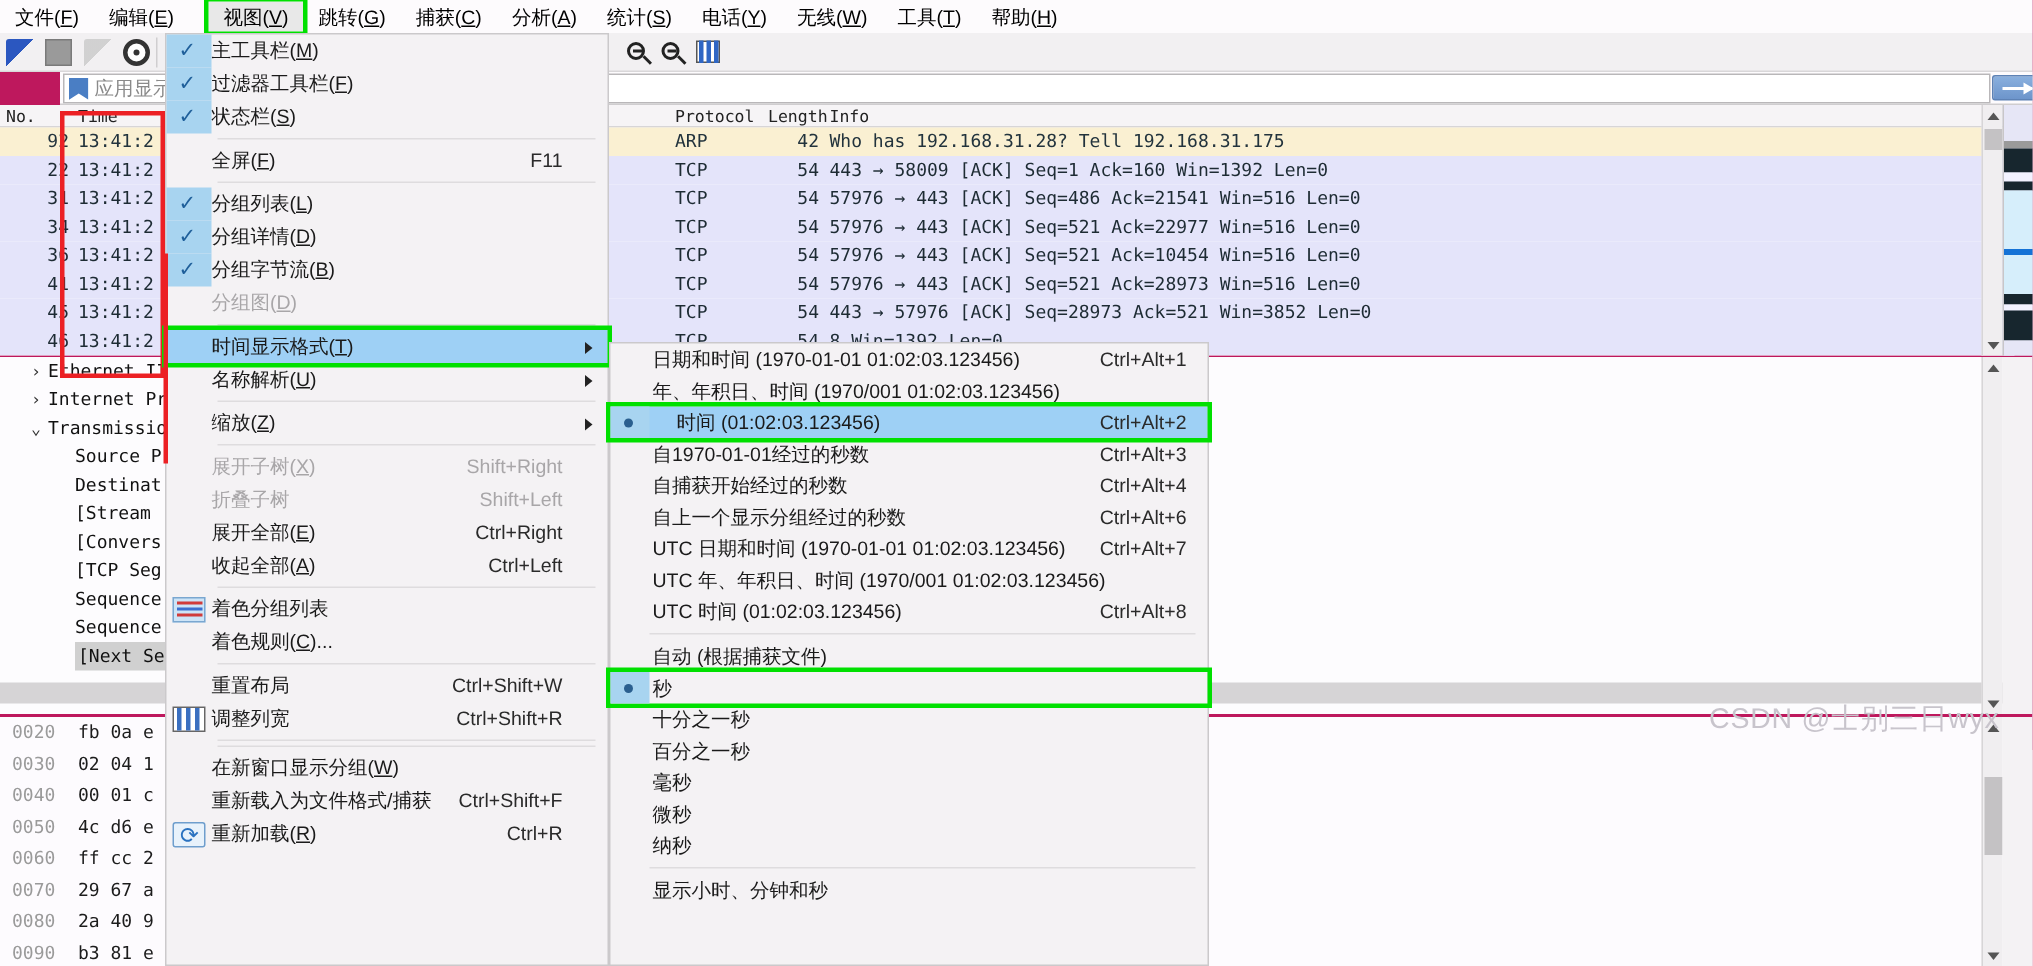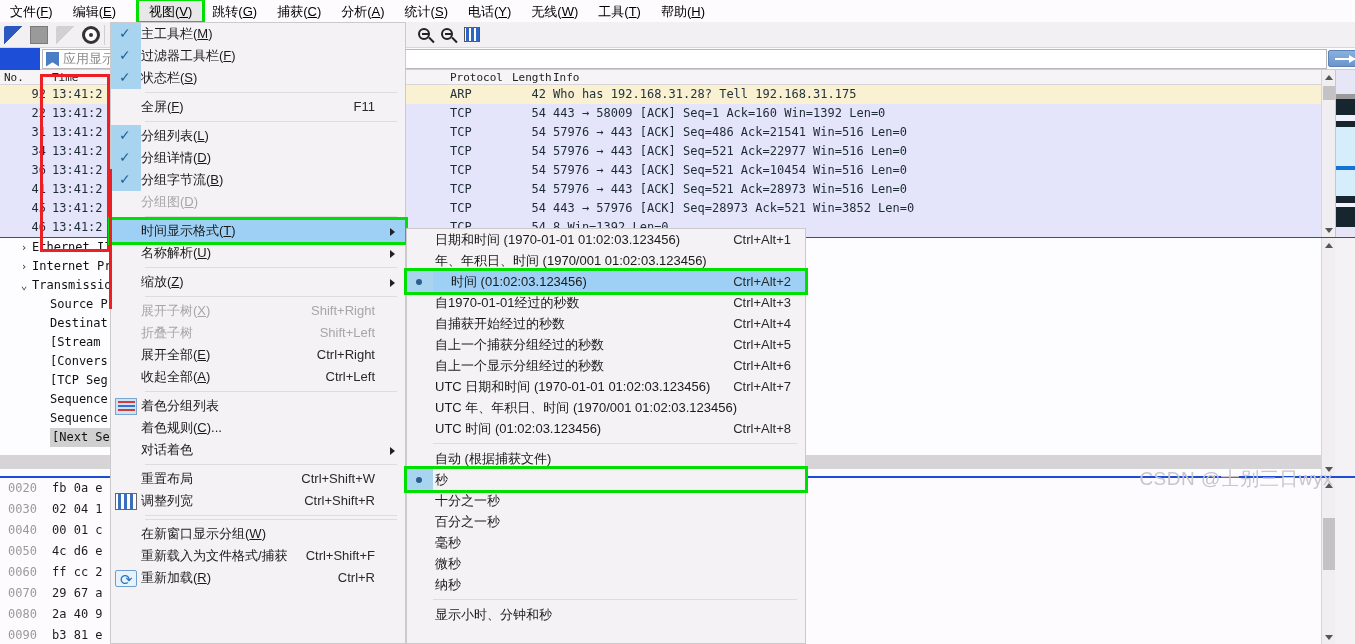--- a/index.html
+++ b/index.html
@@ -6,21 +6,21 @@
   html, body {
     margin: 0; padding: 0;
     width: 1355px; height: 644px;
     overflow: hidden;
     font-family: "Liberation Sans", sans-serif;
     background: #ffffff;
   }
   #app {
     position: relative;
     width: 1355px; height: 500px;
-    background: #1d4ed8;
+    background: #be185d;
     text-decoration: underline;
   }
 
   
   #menubar {
     position: absolute; left: 0; top: 0; width: 1355px; height: 22px;
     background: #fdfbfd;
     display: flex; align-items: center;
     font-size: 13px; color: #000;
   }
@@ -508,42 +508,40 @@
       <div class="mi disabled"><span>折叠子树</span><span class="sc">Shift+Left</span></div>
       <div class="mi"><span>展开全部(<span class="acc">E</span>)</span><span class="sc">Ctrl+Right</span></div>
       <div class="mi"><span>收起全部(<span class="acc">A</span>)</span><span class="sc">Ctrl+Left</span></div>
       <div class="mi-sep"></div>
       <div class="mi"><span class="icon-cell ic-colorlist">
           <i style="top:2px;background:#d03b3b"></i>
           <i style="top:6px;background:#3b6fd0"></i>
           <i style="top:10px;background:#d03b3b"></i>
         </span><span>着色分组列表</span></div>
       <div class="mi"><span>着色规则(<span class="acc">C</span>)...</span></div>
-      <div class="mi"><span>对话着色</span><span class="sub-arrow"></span></div>
       <div class="mi-sep"></div>
       <div class="mi"><span>重置布局</span><span class="sc">Ctrl+Shift+W</span></div>
       <div class="mi"><span class="icon-cell ic-cols">
           <i style="left:2px"></i>
           <i style="left:8px"></i>
           <i style="left:14px"></i>
         </span><span>调整列宽</span><span class="sc">Ctrl+Shift+R</span></div>
       <div class="mi-sep"></div>
       <div class="mi-sep"></div>
       <div class="mi"><span>在新窗口显示分组(<span class="acc">W</span>)</span></div>
       <div class="mi"><span>重新载入为文件格式/捕获</span><span class="sc">Ctrl+Shift+F</span></div>
       <div class="mi"><span class="icon-cell ic-reload"></span><span>重新加载(<span class="acc">R</span>)</span><span class="sc">Ctrl+R</span></div>
     </div>
 
   <div id="time-submenu">
       <div class="smi"><span>日期和时间 (1970-01-01 01:02:03.123456)</span><span class="sc">Ctrl+Alt+1</span></div>
       <div class="smi"><span>年、年积日、时间 (1970/001 01:02:03.123456)</span></div>
       <div class="smi highlight greenbox"><span class="radio-cell"></span><span>时间 (01:02:03.123456)</span><span class="sc">Ctrl+Alt+2</span></div>
       <div class="smi"><span>自1970-01-01经过的秒数</span><span class="sc">Ctrl+Alt+3</span></div>
       <div class="smi"><span>自捕获开始经过的秒数</span><span class="sc">Ctrl+Alt+4</span></div>
-      <div class="smi"><span>自上一个捕获分组经过的秒数</span><span class="sc">Ctrl+Alt+5</span></div>
       <div class="smi"><span>自上一个显示分组经过的秒数</span><span class="sc">Ctrl+Alt+6</span></div>
       <div class="smi"><span>UTC 日期和时间 (1970-01-01 01:02:03.123456)</span><span class="sc">Ctrl+Alt+7</span></div>
       <div class="smi"><span>UTC 年、年积日、时间 (1970/001 01:02:03.123456)</span></div>
       <div class="smi"><span>UTC 时间 (01:02:03.123456)</span><span class="sc">Ctrl+Alt+8</span></div>
       <div class="smi-sep"></div>
       <div class="smi"><span>自动 (根据捕获文件)</span></div>
       <div class="smi greenbox"><span class="radio-cell"></span><span>秒</span></div>
       <div class="smi"><span>十分之一秒</span></div>
       <div class="smi"><span>百分之一秒</span></div>
       <div class="smi"><span>毫秒</span></div>

